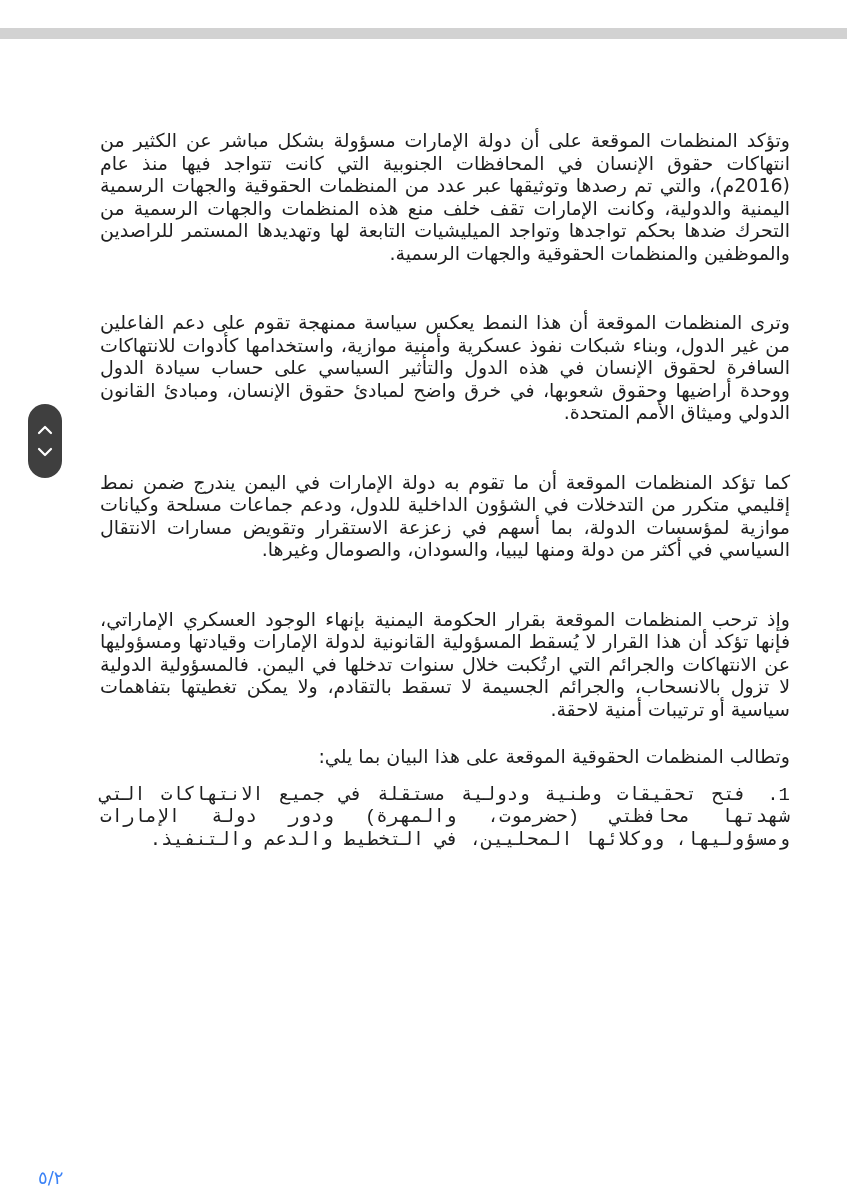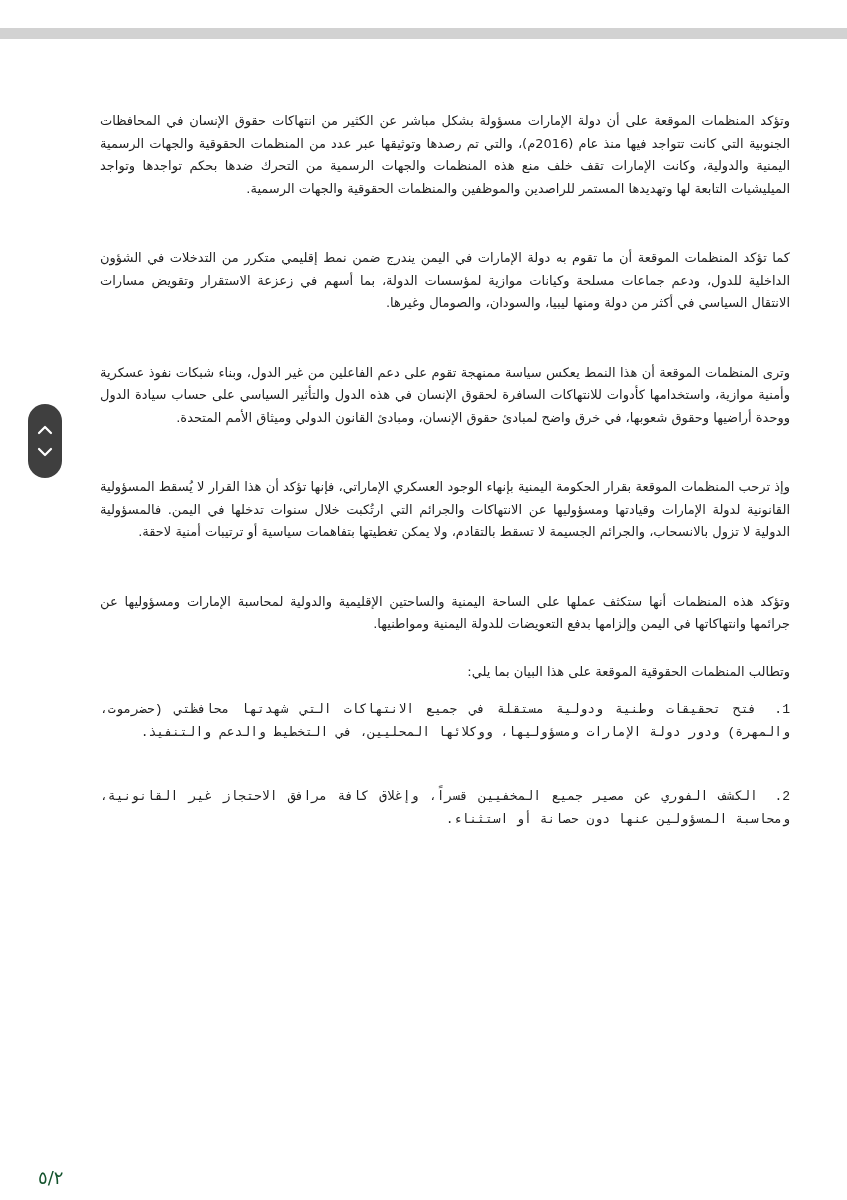--- a/index.html
+++ b/index.html
@@ -17,27 +17,27 @@
   .top-strip {
     position: absolute;
     top: 28px;
     left: 0;
     width: 100%;
     height: 11px;
     background: #d2d2d2;
   }
   .doc {
     position: absolute;
-    top: 110px;
+    top: 129px;
     left: 100px;
     width: 690px;
     direction: rtl;
     text-align: justify;
     color: #1f1f1f;
-    font-size: 13px;
+    font-size: 19px;
     line-height: 22.5px;
   }
   .doc p {
     margin: 0 0 47px 0;
   }
   .doc .list-intro {
     margin: -22px 0 16px 0;
   }
   .list-item {
     margin: 0 0 42px 0;
@@ -72,21 +72,21 @@
     justify-content: center;
     cursor: pointer;
   }
   .scroll-btn svg {
     display: block;
   }
   .page-number {
     position: absolute;
     left: 38px;
     bottom: 12px;
-    color: #14532d;
+    color: #3b82f6;
     font-size: 18px;
     letter-spacing: 1px;
   }
 </style>
 </head>
 <body>
 
 <div class="top-strip"></div>
 
 <div class="scroll-nav">
@@ -101,30 +101,25 @@
     <span>
       <svg width="16" height="10" viewBox="0 0 16 10">
         <polyline points="2,2 8,8 14,2" fill="none" stroke="#ffffff" stroke-width="2.2" stroke-linecap="round" stroke-linejoin="round"></polyline>
       </svg>
     </span>
   </button>
 </div>
 
 <div class="doc">
   <p>وتؤكد المنظمات الموقعة على أن دولة الإمارات مسؤولة بشكل مباشر عن الكثير من انتهاكات حقوق الإنسان في المحافظات الجنوبية التي كانت تتواجد فيها منذ عام (2016م)، والتي تم رصدها وتوثيقها عبر عدد من المنظمات الحقوقية والجهات الرسمية اليمنية والدولية، وكانت الإمارات تقف خلف منع هذه المنظمات والجهات الرسمية من التحرك ضدها بحكم تواجدها وتواجد الميليشيات التابعة لها وتهديدها المستمر للراصدين والموظفين والمنظمات الحقوقية والجهات الرسمية.</p>
+  <p>وترى المنظمات الموقعة أن هذا النمط يعكس سياسة ممنهجة تقوم على دعم الفاعلين من غير الدول، وبناء شبكات نفوذ عسكرية وأمنية موازية، واستخدامها كأدوات للانتهاكات السافرة لحقوق الإنسان في هذه الدول والتأثير السياسي على حساب سيادة الدول ووحدة أراضيها وحقوق شعوبها، في خرق واضح لمبادئ حقوق الإنسان، ومبادئ القانون الدولي وميثاق الأمم المتحدة.</p>
   <p>كما تؤكد المنظمات الموقعة أن ما تقوم به دولة الإمارات في اليمن يندرج ضمن نمط إقليمي متكرر من التدخلات في الشؤون الداخلية للدول، ودعم جماعات مسلحة وكيانات موازية لمؤسسات الدولة، بما أسهم في زعزعة الاستقرار وتقويض مسارات الانتقال السياسي في أكثر من دولة ومنها ليبيا، والسودان، والصومال وغيرها.</p>
-  <p>وترى المنظمات الموقعة أن هذا النمط يعكس سياسة ممنهجة تقوم على دعم الفاعلين من غير الدول، وبناء شبكات نفوذ عسكرية وأمنية موازية، واستخدامها كأدوات للانتهاكات السافرة لحقوق الإنسان في هذه الدول والتأثير السياسي على حساب سيادة الدول ووحدة أراضيها وحقوق شعوبها، في خرق واضح لمبادئ حقوق الإنسان، ومبادئ القانون الدولي وميثاق الأمم المتحدة.</p>
   <p>وإذ ترحب المنظمات الموقعة بقرار الحكومة اليمنية بإنهاء الوجود العسكري الإماراتي، فإنها تؤكد أن هذا القرار لا يُسقط المسؤولية القانونية لدولة الإمارات وقيادتها ومسؤوليها عن الانتهاكات والجرائم التي ارتُكبت خلال سنوات تدخلها في اليمن. فالمسؤولية الدولية لا تزول بالانسحاب، والجرائم الجسيمة لا تسقط بالتقادم، ولا يمكن تغطيتها بتفاهمات سياسية أو ترتيبات أمنية لاحقة.</p>
-  <p>وتؤكد هذه المنظمات أنها ستكثف عملها على الساحة اليمنية والساحتين الإقليمية والدولية لمحاسبة الإمارات ومسؤوليها عن جرائمها وانتهاكاتها في اليمن وإلزامها بدفع التعويضات للدولة اليمنية ومواطنيها.</p>
 
   <div class="list-intro">وتطالب المنظمات الحقوقية الموقعة على هذا البيان بما يلي:</div>
 
   <div class="list-item">
     <span class="num">1.</span>
     <span>فتح تحقيقات وطنية ودولية مستقلة في جميع الانتهاكات التي شهدتها محافظتي (حضرموت، والمهرة) ودور دولة الإمارات ومسؤوليها، ووكلائها المحليين، في التخطيط والدعم والتنفيذ.</span>
   </div>
-  <div class="list-item">
-    <span class="num">2.</span>
-    <span>الكشف الفوري عن مصير جميع المخفيين قسراً، وإغلاق كافة مرافق الاحتجاز غير القانونية، ومحاسبة المسؤولين عنها دون حصانة أو استثناء.</span>
-  </div>
 </div>
 
 <div class="page-number">٥/٢</div>
 
 </body></html>

